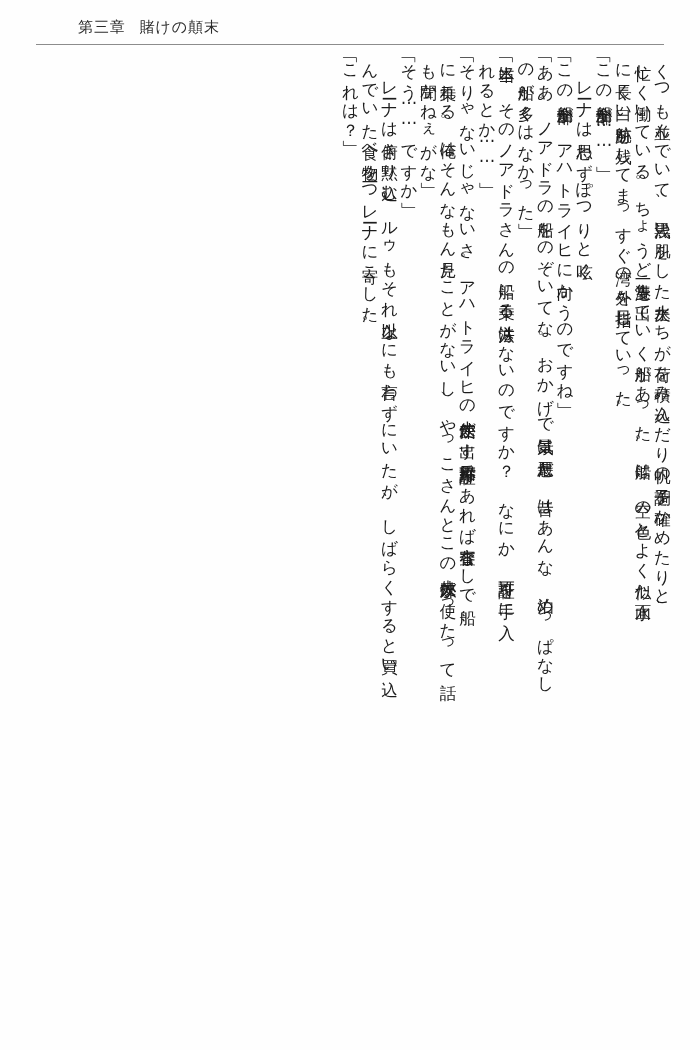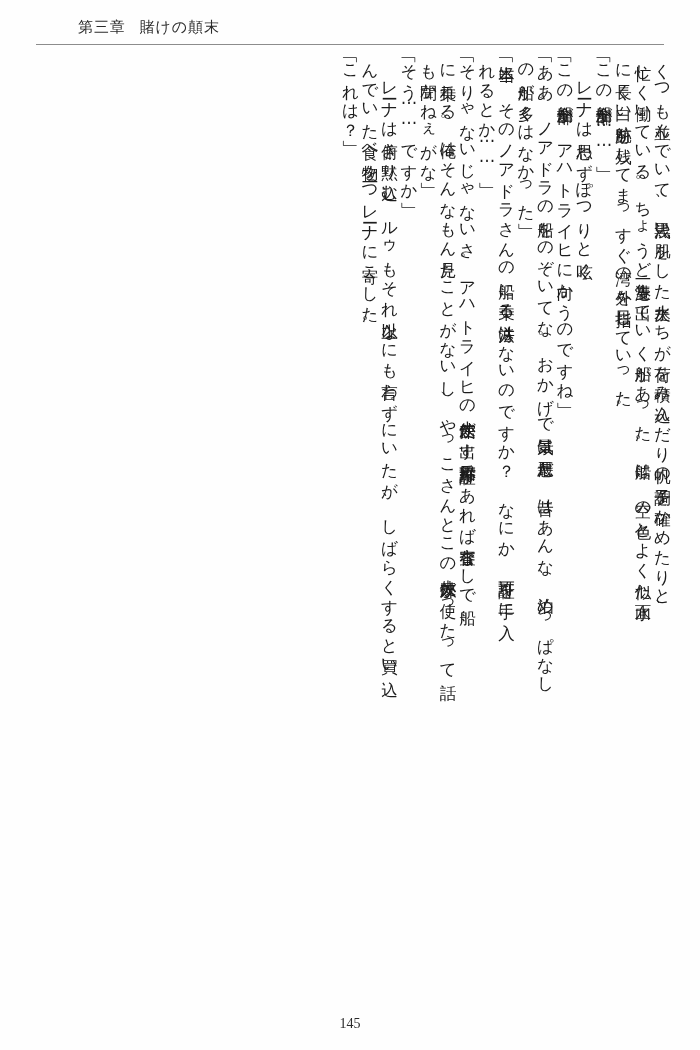--- a/index.html
+++ b/index.html
@@ -103,15 +103,14 @@
     <div class="vline">れるとか⋯⋯」</div>
     <div class="vline">「そりゃないじゃないさ。アハトライヒの大使館が出す乗船許可証があれば審査なしで船</div>
     <div class="vline">に乗れる。俺はそんなもん見たことがないし、やっこさんとこの大使以外が使ったって話</div>
     <div class="vline">も聞かねぇがな」</div>
     <div class="vline">「そう⋯⋯ですか」</div>
     <div class="vline indent">レーナは俯き黙り込む。ルゥもそれ以上なにも言わずにいたが、しばらくすると買い込</div>
     <div class="vline">んでいた食べ物を一つレーナに寄こした。</div>
     <div class="vline">「これは？」</div>
   </div>
 
-  <div class="page-number">145</div>
 
 </div>
 
 </body></html>

